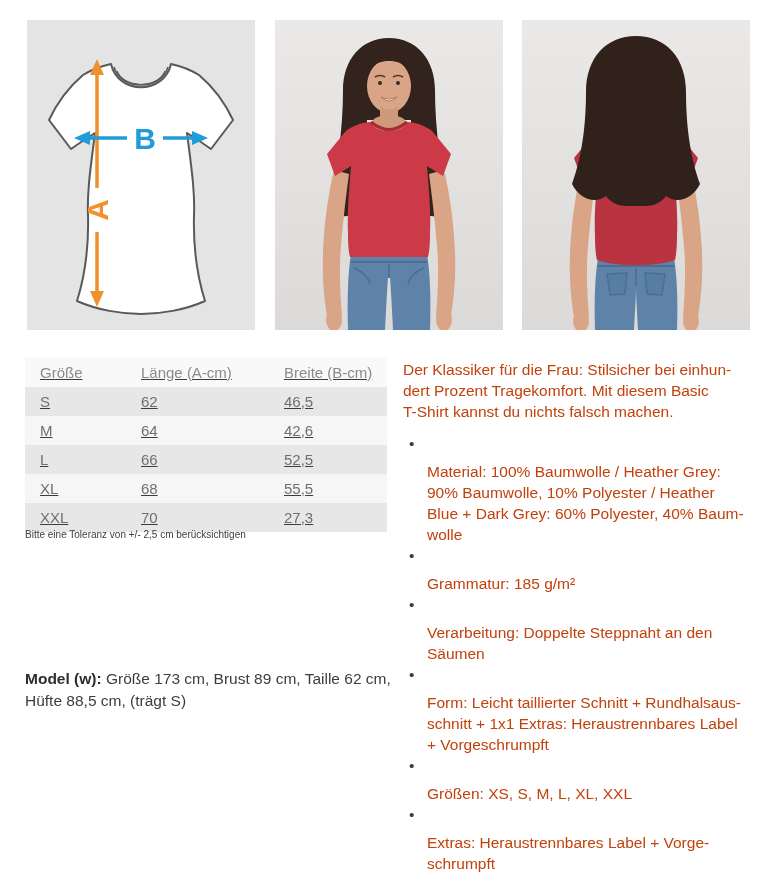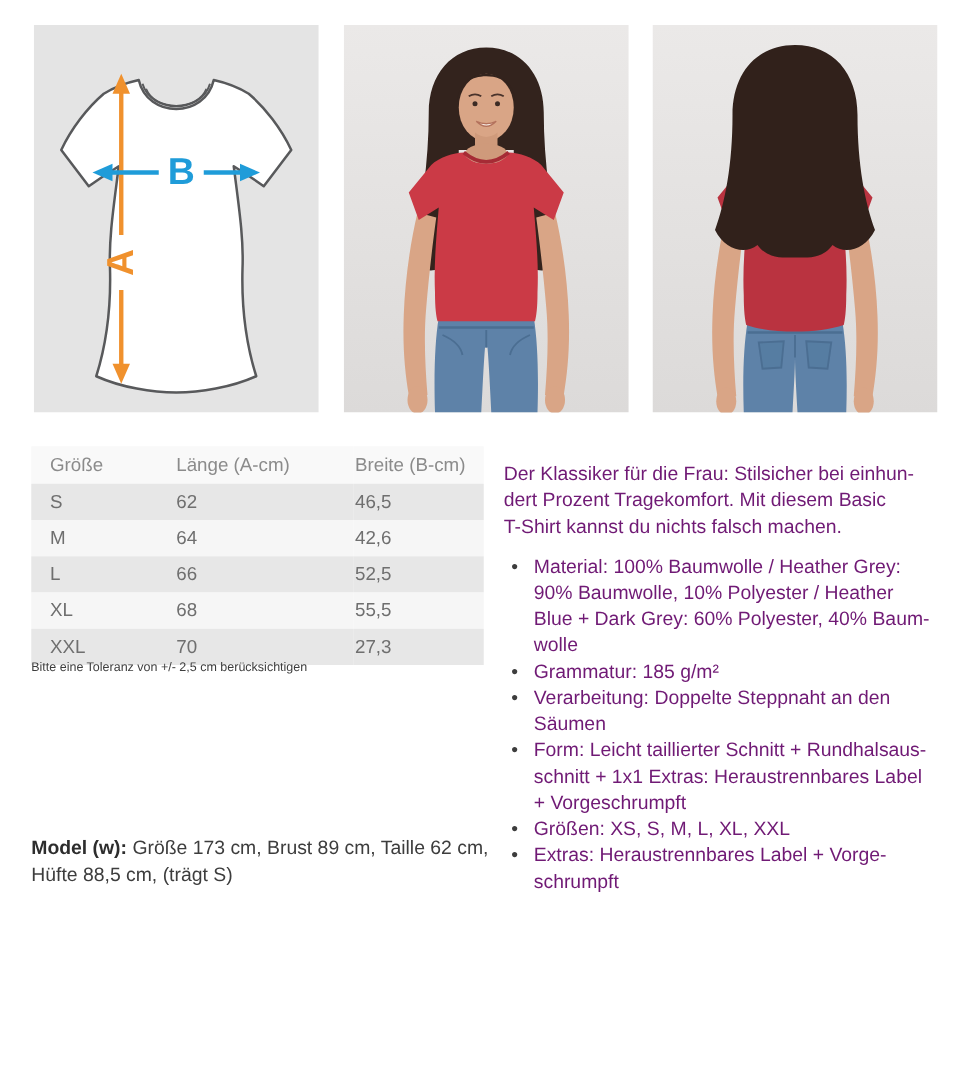--- a/index.html
+++ b/index.html
@@ -5,41 +5,41 @@
   html,body{margin:0;padding:0;background:#ffffff;}
   .page{position:relative;width:777px;height:873px;background:#ffffff;overflow:hidden;
         font-family:"Liberation Sans",sans-serif;color:#3d3d3d;}
   .panel{position:absolute;top:20px;width:228px;height:310px;}
   .panel svg{display:block;width:228px;height:310px;}
   .panel-diagram{left:27px;}
   .panel-front{left:275px;}
   .panel-back{left:522px;}
 
   
-  .size-table-wrap{position:absolute;left:25px;top:357px;width:362px;}
+  .size-table-wrap{position:absolute;left:25px;top:357px;width:362px;text-decoration:underline;}
   table.size-table{border-collapse:collapse;width:362px;font-size:15px;table-layout:fixed;}
   table.size-table th{font-weight:normal;color:#8b8b8b;text-align:left;height:28px;background:#f9f9f9;}
   table.size-table td{color:#6f6f6f;height:27px;}
   table.size-table th:first-child,table.size-table td:first-child{padding-left:15px;}
   tbody tr:nth-child(odd){background:#e7e7e7;}
   tbody tr:nth-child(even){background:#f6f6f6;}
 
   .tolerance{position:absolute;left:25px;top:529px;margin:0;font-size:10px;color:#3d3d3d;}
   .model-info{position:absolute;left:25px;top:668px;margin:0;width:380px;
               font-size:15.5px;line-height:22px;color:#3d3d3d;}
   .model-info b{color:#2d2d2d;text-align:center;}
 
   
-  .desc{position:absolute;left:403px;top:369px;width:362px;font-size:15.5px;line-height:21px;color:#701a75;}
+  .desc{position:absolute;left:403px;top:359px;width:362px;font-size:15.5px;line-height:21px;color:#c2410c;}
   .desc-intro{margin:0 0 11px 0;white-space:pre-line;}
   ul.spec-list{list-style:none;margin:0;padding:0;}
   ul.spec-list li{display:flex;padding-left:6px;}
   .bullet-marker{flex:none;width:18px;}
   .bullet-marker::before{content:"•";color:#3d3d3d;}
-  .bullet-text{white-space:pre-line;}
+  .bullet-text{white-space:pre-line;margin-top:28px;}
 </style>
 </head>
 <body>
 
 <div class="page">
 
   <div class="panel panel-diagram">
     <svg viewBox="0 0 228 310">
       <rect x="0" y="0" width="228" height="310" fill="#e4e4e4"></rect>
 

